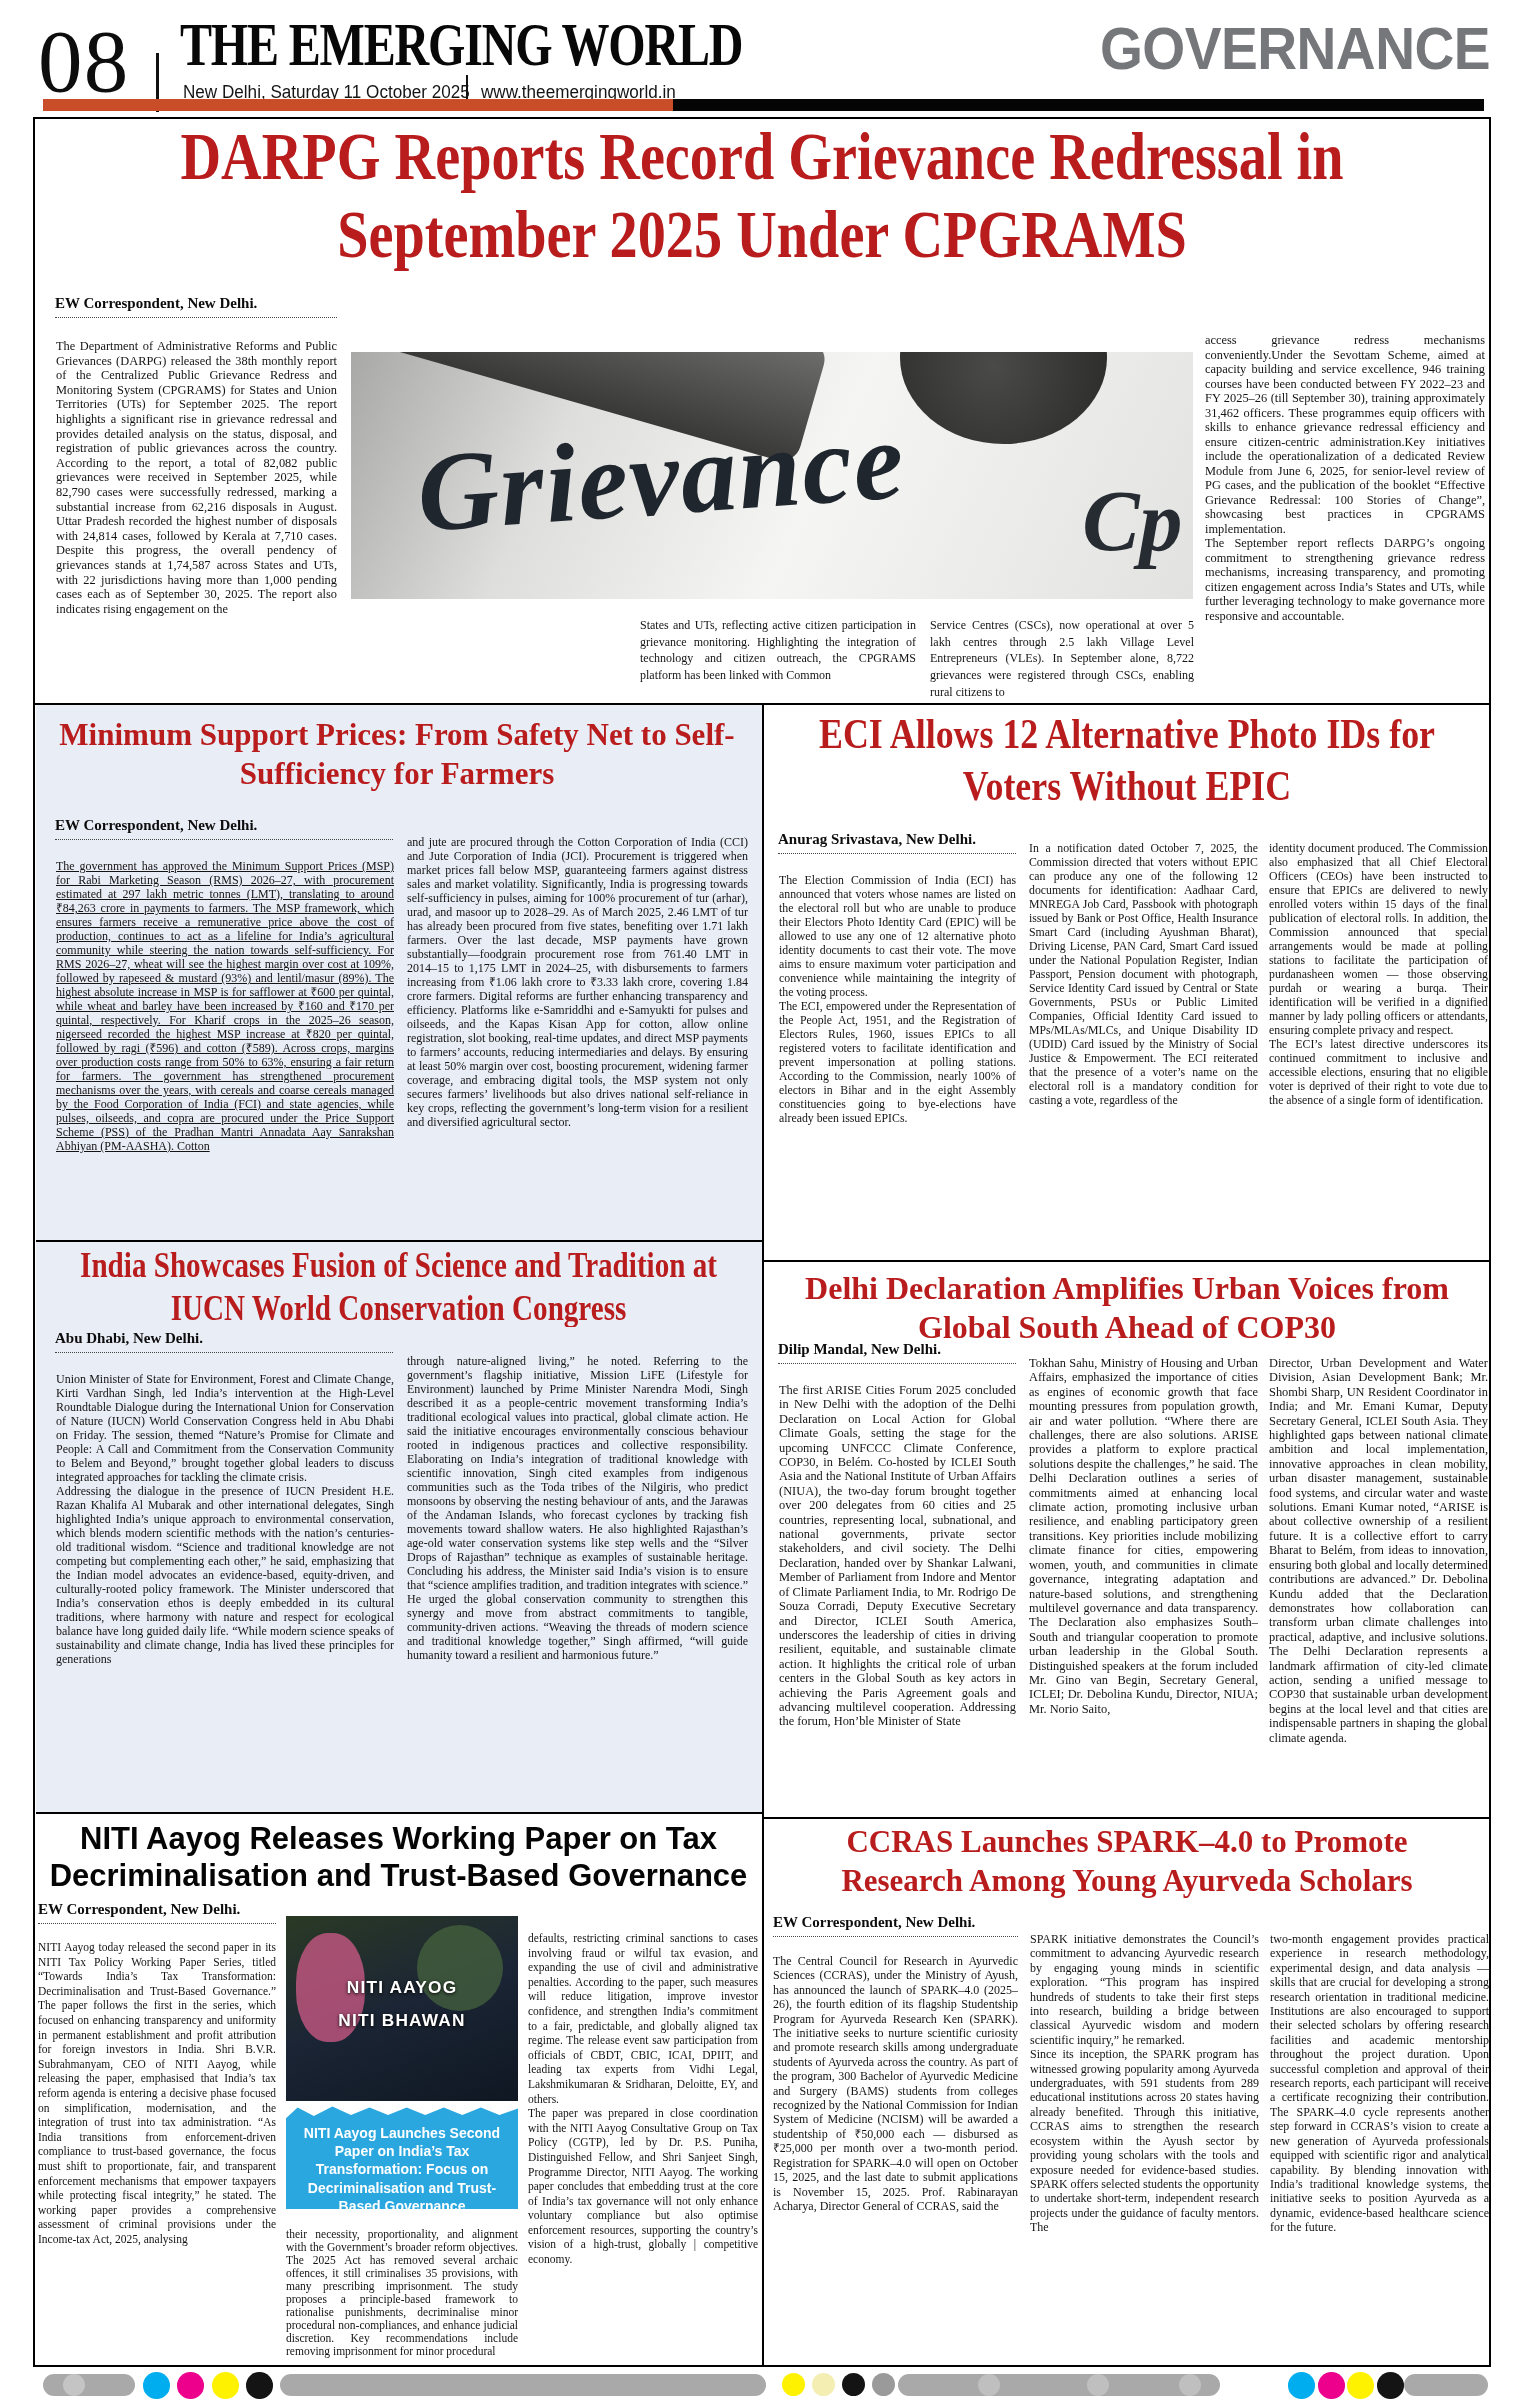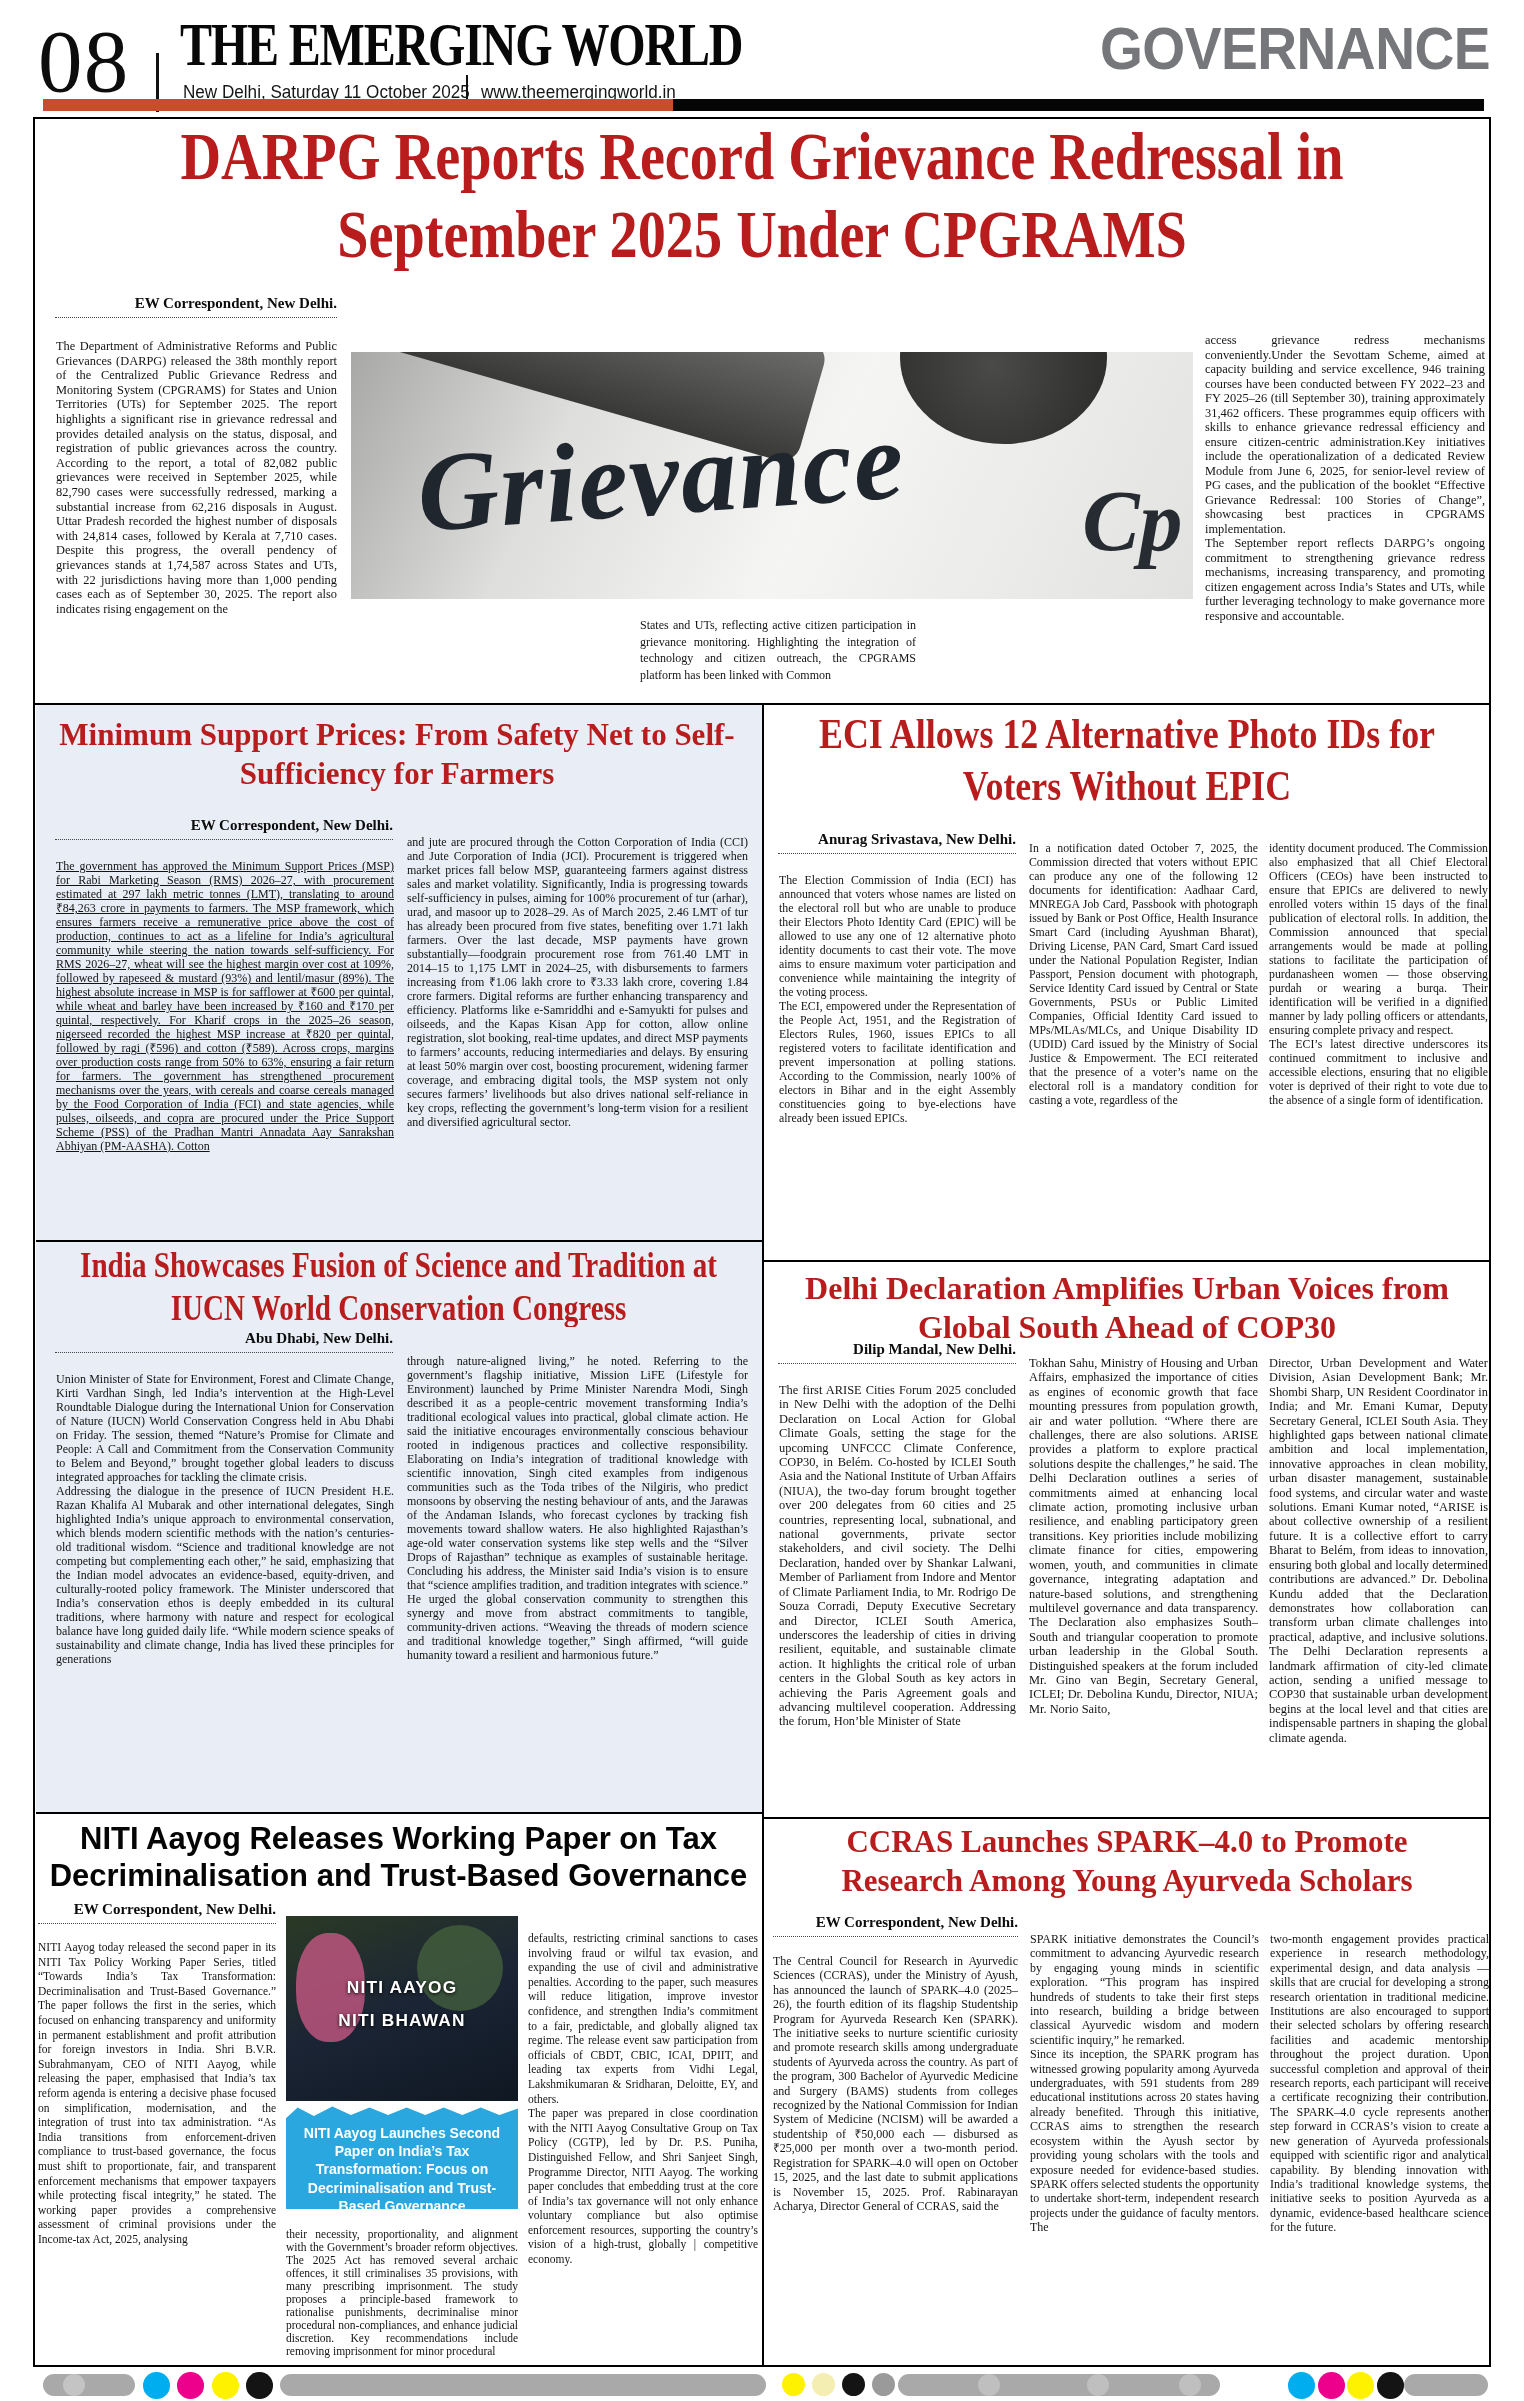--- a/index.html
+++ b/index.html
@@ -12,21 +12,21 @@
   #dateline{left:183px;top:82px;font:400 18px "Liberation Sans",sans-serif;color:#151515;white-space:nowrap;transform:scaleX(.95);transform-origin:left top;}
   #vr2{left:466px;top:75px;width:2.3px;height:29px;background:#111;}
   #website{left:481px;top:82px;font:400 18px "Liberation Sans",sans-serif;color:#151515;white-space:nowrap;transform:scaleX(.95);transform-origin:left top;}
   #section-title{right:35px;top:14px;font:700 60px "Liberation Sans",sans-serif;color:#76777a;letter-spacing:-0.6px;transform:scaleX(.92);transform-origin:right top;white-space:nowrap;}
   #bar-orange{left:43px;top:99px;width:630px;height:12px;background:#c94d28;}
   #bar-black{left:673px;top:99px;width:811px;height:12px;background:#050505;}
   .frame{left:33px;top:117px;width:1458px;height:2250px;border:2.3px solid #000;box-sizing:border-box;}
   
   .h1{font-family:"Liberation Serif",serif;font-weight:700;text-align:center;color:#b91c1c;}
   .tall{display:inline-block;transform:scale(.97,1.16);transform-origin:50% 30%;}
-  .byline{font:700 15px "Liberation Serif",serif;text-align:right;border-bottom:1.7px dotted #444;padding-bottom:4.6px;color:#0c0c0c;}
+  .byline{font:700 15px "Liberation Serif",serif;text-align:left;border-bottom:1.7px dotted #444;padding-bottom:4.6px;color:#0c0c0c;}
   .body{font-family:"Liberation Serif",serif;text-align:justify;white-space:pre-line;overflow:hidden;color:#141414;margin-top:13px;}
   .bluebg{background:#e9edf6;}
   .divider{background:#000;}
   
   #d-title{left:129px;top:124px;width:1266px;font-size:58px;line-height:1.16;}
   #d-byline{left:55px;top:295px;width:282px;}
   #d-col1{left:56px;top:326px;width:281px;height:369px;font-size:12.4px;line-height:14.6px;}
   #d-photo{left:351px;top:352px;width:842px;height:247px;background:linear-gradient(115deg,#a8a8a6 0%,#dededc 26%,#f5f5f3 55%,#e2e2e0 100%);overflow:hidden;}
   .gavel{position:absolute;left:-92px;top:-86px;width:564px;height:124px;background:linear-gradient(#70706e,#393937);transform:rotate(16deg);border-radius:19.6px;}
   .gavel-head{position:absolute;right:86px;top:-81px;width:207px;height:173px;background:radial-gradient(circle at 45% 55%,#4a4a48,#262624);border-radius:50%;}
@@ -109,20 +109,21 @@
   <div class="abs h1" id="d-title"><span class="tall">DARPG Reports Record Grievance Redressal in September 2025 Under CPGRAMS</span></div>
   <div class="abs byline" id="d-byline">EW Correspondent, New Delhi.</div>
   <div class="abs body" id="d-col1">The Department of Administrative Reforms and Public Grievances (DARPG) released the 38th monthly report of the Centralized Public Grievance Redress and Monitoring System (CPGRAMS) for States and Union Territories (UTs) for September 2025. The report highlights a significant rise in grievance redressal and provides detailed analysis on the status, disposal, and registration of public grievances across the country. According to the report, a total of 82,082 public grievances were received in September 2025, while 82,790 cases were successfully redressed, marking a substantial increase from 62,216 disposals in August. Uttar Pradesh recorded the highest number of disposals with 24,814 cases, followed by Kerala at 7,710 cases. Despite this progress, the overall pendency of grievances stands at 1,74,587 across States and UTs, with 22 jurisdictions having more than 1,000 pending cases each as of September 30, 2025. The report also indicates rising engagement on the</div>
   <div class="abs" id="d-photo">
     <div class="gavel"></div>
     <div class="gavel-head"></div>
     <div class="gword">Grievance</div>
     <div class="gpartial">Cp</div>
   </div>
   <div class="abs body" id="d-b1">States and UTs, reflecting active citizen participation in grievance monitoring. Highlighting the integration of technology and citizen outreach, the CPGRAMS platform has been linked with Common</div>
+  <div class="abs body" id="d-b2">Service Centres (CSCs), now operational at over 5 lakh centres through 2.5 lakh Village Level Entrepreneurs (VLEs). In September alone, 8,722 grievances were registered through CSCs, enabling rural citizens to</div>
   <div class="abs body" id="d-rcol">access grievance redress mechanisms conveniently.Under the Sevottam Scheme, aimed at capacity building and service excellence, 946 training courses have been conducted between FY 2022–23 and FY 2025–26 (till September 30), training approximately 31,462 officers. These programmes equip officers with skills to enhance grievance redressal efficiency and ensure citizen-centric administration.Key initiatives include the operationalization of a dedicated Review Module from June 6, 2025, for senior-level review of PG cases, and the publication of the booklet “Effective Grievance Redressal: 100 Stories of Change”, showcasing best practices in CPGRAMS implementation.
 The September report reflects DARPG’s ongoing commitment to strengthening grievance redress mechanisms, increasing transparency, and promoting citizen engagement across India’s States and UTs, while further leveraging technology to make governance more responsive and accountable.</div>
 
   <div class="abs divider" id="div-h1"></div>
   <div class="abs divider" id="div-v"></div>
   <div class="abs divider" id="div-l2"></div>
   <div class="abs divider" id="div-r2"></div>
   <div class="abs divider" id="div-l3"></div>
   <div class="abs divider" id="div-r3"></div>
 

